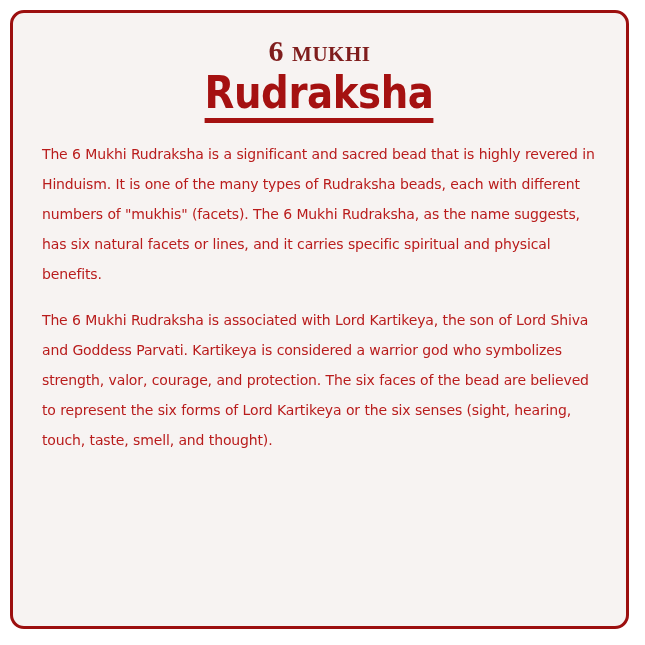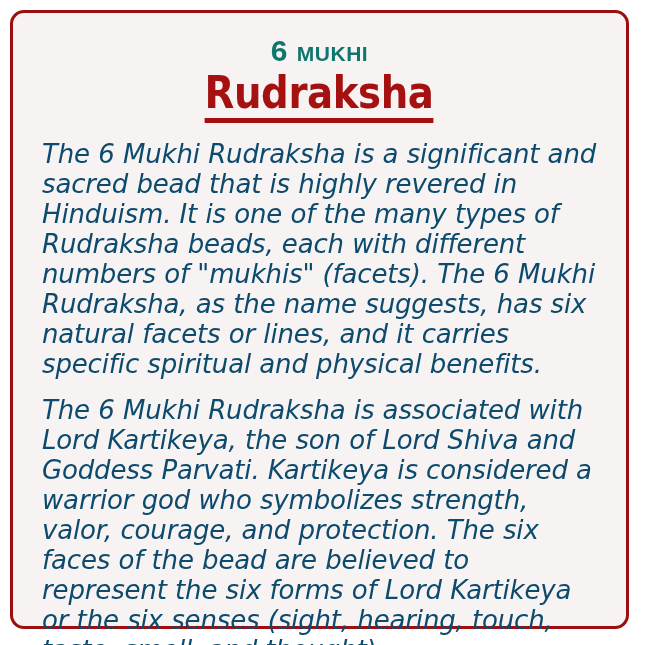--- a/index.html
+++ b/index.html
@@ -36,23 +36,23 @@
     box-sizing: border-box;
   }
 
   .title-block {
     text-align: center;
     margin: 0 0 16px 0;
   }
 
   .title-eyebrow {
     display: block;
-    font-family: Liberation Sans, sans-serif;
+    font-family: Liberation Serif, serif;
     font-weight: bold;
-    color: #0f766e;
+    color: #7f1d1d;
     font-size: 30px;
     line-height: 32px;
     letter-spacing: 0.5px;
     font-variant: small-caps;
     text-transform: lowercase;
   }
   
   .title-eyebrow::first-letter {
     text-transform: none;
   }
@@ -68,27 +68,26 @@
     transform: scaleX(0.88);
     transform-origin: center top;
     border-bottom: 5px solid #a51111;
     padding-bottom: 1px;
     margin-top: 2px;
   }
 
   .body-text p {
     margin: 0 0 16px 0;
     font-family: "DejaVu Sans", sans-serif;
-    font-size: 26px;
+    font-size: 14px;
     line-height: 30px;
-    color: #0c4a6e;
+    color: #b91c1c;
     text-align: left;
     letter-spacing: -0.15px;
     word-spacing: 0.2px;
-    font-style: italic;
   }
   .body-text p:last-child {
     margin-bottom: 12px;
   }
 </style>
 </head>
 <body>
 
 <div class="card">
   <div class="card-inner">

